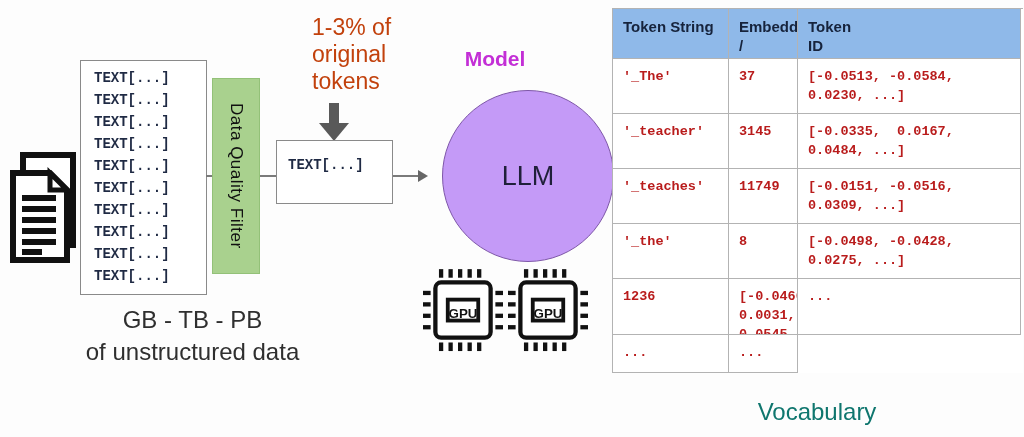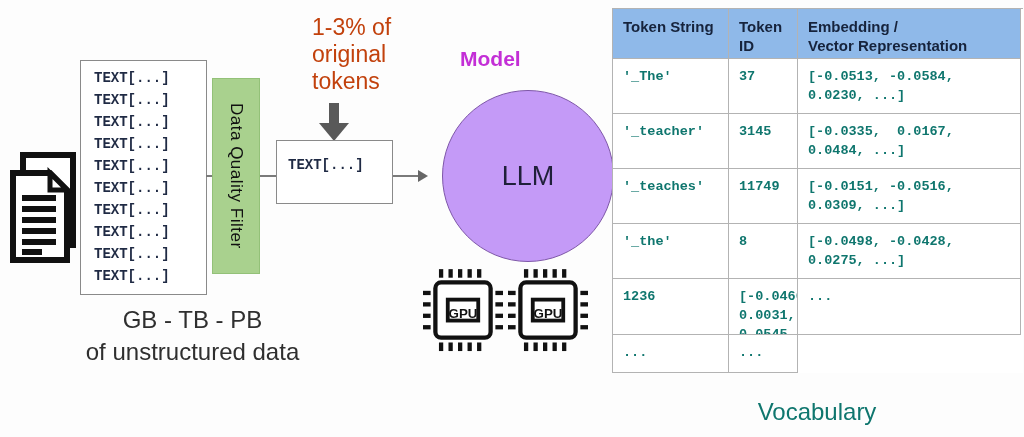--- a/index.html
+++ b/index.html
@@ -37,21 +37,21 @@
   .down-arrow .shaft{width:10px;height:20px;background:#595959;margin:0 auto;}
   .down-arrow .head{width:0;height:0;margin:0 auto;
         border-left:15px solid transparent;border-right:15px solid transparent;border-top:18px solid #595959;}
 
   
   .small-box{position:absolute;left:276px;top:140px;width:117px;height:64px;background:#fff;
         border:1.5px solid #8a8a8a;box-sizing:border-box;padding:14px 0 0 11px;}
   .small-box span{font-family:"Liberation Mono",monospace;font-weight:bold;font-size:14px;color:#1f2a44;}
 
   
-  .model-label{position:absolute;left:460px;top:47px;width:120px;text-align:left;
+  .model-label{position:absolute;left:435px;top:47px;width:120px;text-align:center;
         font-size:21px;font-weight:bold;color:#c32fd6;}
   .llm-circle{position:absolute;left:442px;top:90px;width:172px;height:172px;border-radius:50%;
         background:#c49af7;border:1.5px solid #7e57a8;box-sizing:border-box;
         display:flex;align-items:center;justify-content:center;}
   .llm-circle span{font-size:27px;color:#20203a;}
 
   .gpu-1{position:absolute;left:423px;top:266px;}
   .gpu-2{position:absolute;left:508px;top:266px;}
 
   
@@ -60,21 +60,21 @@
 
   
   .vocab-table{position:absolute;left:612px;top:8px;width:410px;display:grid;
         grid-template-columns:116px 69px 223px;
         grid-template-rows:50px 55px 55px 55px 55px 56px 38px;
         border-top:1px solid #b3b3b3;border-left:1px solid #b3b3b3;box-sizing:content-box;background:#fff;}
   .vc{border-right:1px solid #b3b3b3;border-bottom:1px solid #b3b3b3;box-sizing:border-box;
         padding:9px 8px 8px 10px;overflow:hidden;}
   .vc.head{background:#8fb9e9;font-weight:bold;font-size:15px;line-height:1.25;color:#16233c;white-space:pre-wrap;}
   .vc.data{font-family:"Liberation Mono",monospace;font-weight:bold;font-size:13.5px;line-height:1.4;
-        color:#0f766e;white-space:pre-wrap;}
+        color:#b91c1c;white-space:pre-wrap;}
 
   .vocab-caption{position:absolute;left:612px;top:398px;width:410px;text-align:center;
         font-size:24px;color:#0f766e;}
 </style>
 </head>
 <body>
 
 <div class="canvas">
 
   <svg class="doc-icon" width="76" height="120" viewBox="0 0 76 120">
@@ -179,24 +179,24 @@
         <line x1="76" y1="64" x2="84" y2="64"></line>
     </g>
     <text x="42" y="51" text-anchor="middle" dominant-baseline="middle" font-family="Liberation Sans, sans-serif" font-weight="bold" font-size="14" fill="#111">GPU</text>
   </svg>
 
   <div class="source-caption">GB - TB - PB
 of unstructured data</div>
 
   <div class="vocab-table">
     <div class="vc head">Token String</div>
+    <div class="vc head">Embedding /
+Vector Representation</div>
     <div class="vc head">Token
 ID</div>
-    <div class="vc head">Embedding /
-Vector Representation</div>
 
     <div class="vc data">'_The'</div>
     <div class="vc data">37</div>
     <div class="vc data">[-0.0513, -0.0584,
 0.0230, ...]</div>
 
     <div class="vc data">'_teacher'</div>
     <div class="vc data">3145</div>
     <div class="vc data">[-0.0335,  0.0167,
 0.0484, ...]</div>

